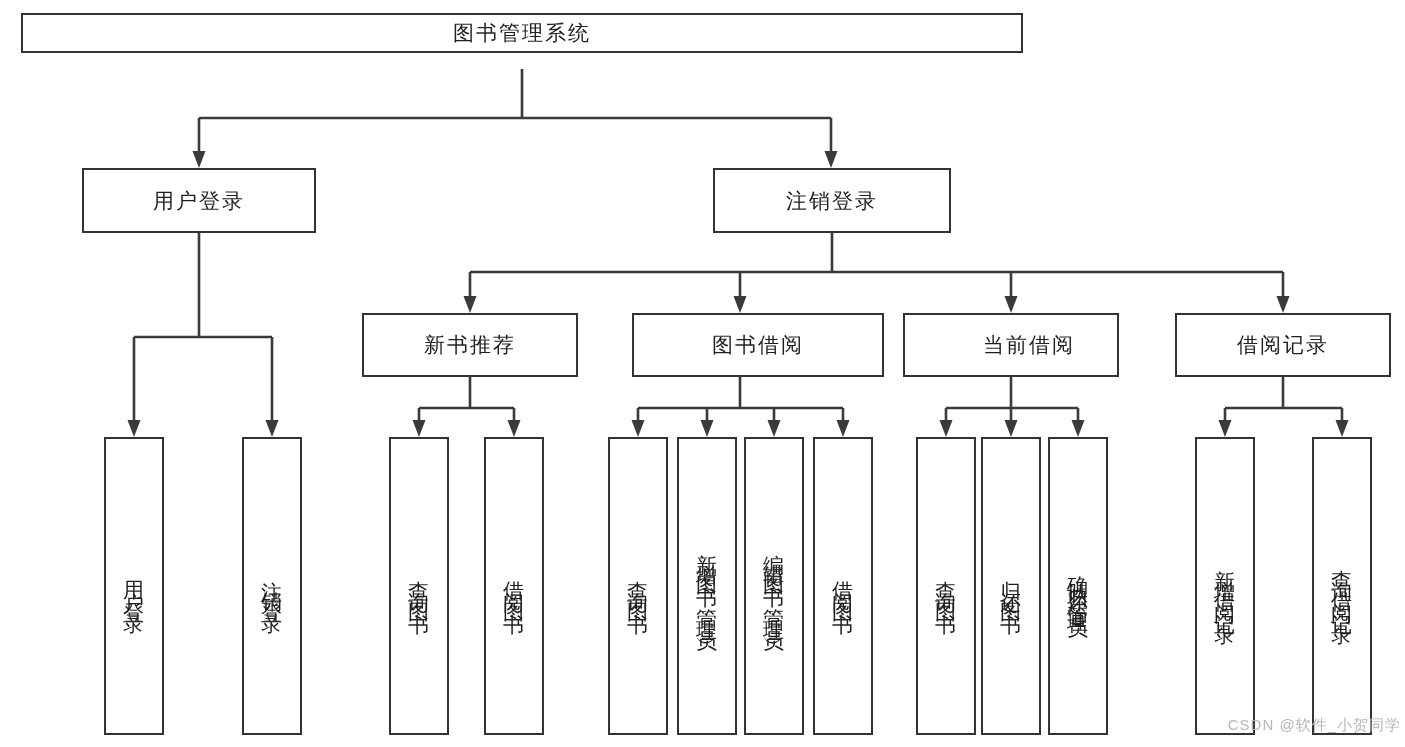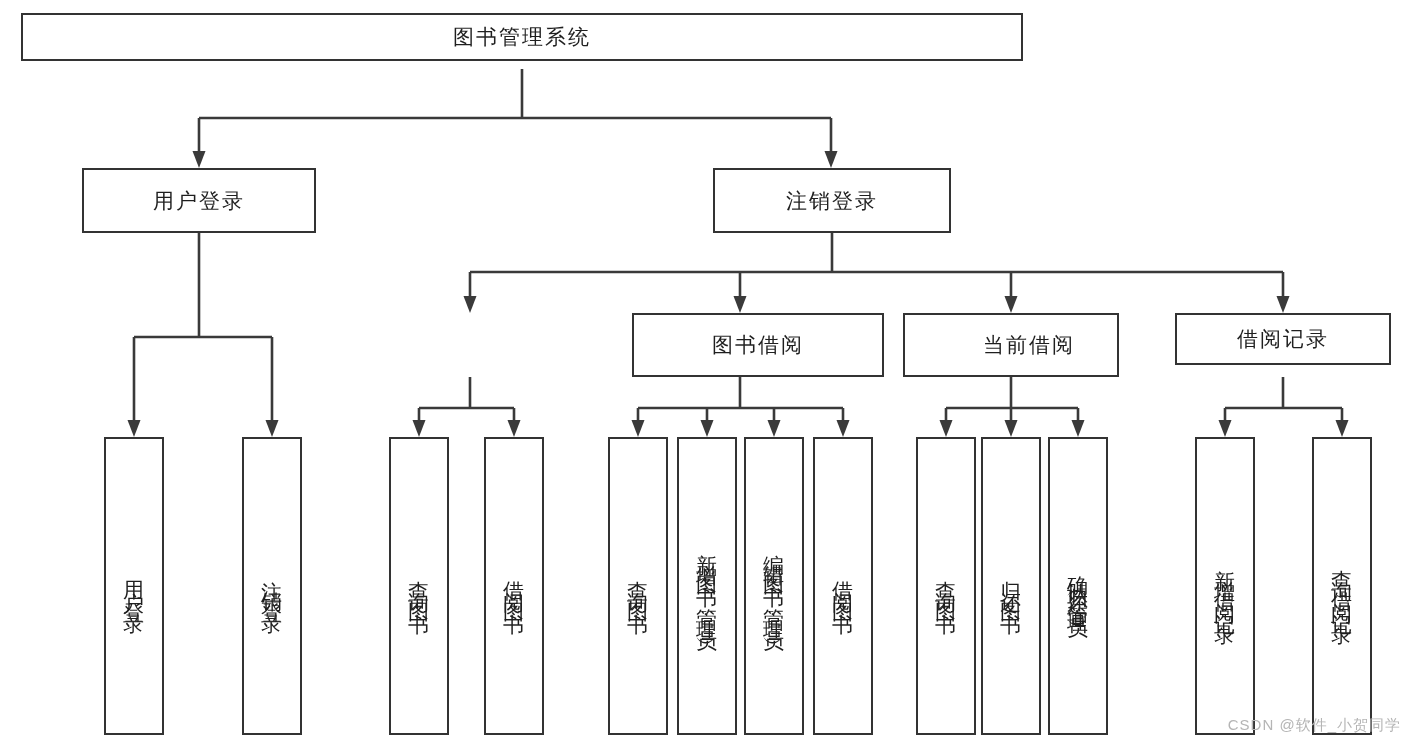--- a/index.html
+++ b/index.html
@@ -21,29 +21,29 @@
     z-index:2;
   }
   .leaf{width:60px;height:298px;top:437px;letter-spacing:0;}
   .leaf span{
     writing-mode:vertical-rl;text-orientation:mixed;
     line-height:1;letter-spacing:11px;
   }
   .leaf.tight span{letter-spacing:6px;}
 
   
-  #n-root{left:21px;top:13px;width:1002px;height:48px;}
+  #n-root{left:21px;top:13px;width:1002px;height:40px;}
   
   #n-user-login{left:82px;top:168px;width:234px;height:65px;}
   #n-book-mgmt{left:713px;top:168px;width:238px;height:65px;}
   
   #n-new-book{left:362px;top:313px;width:216px;height:64px;}
   #n-borrow{left:632px;top:313px;width:252px;height:64px;}
   #n-current{left:903px;top:313px;width:216px;height:64px;padding-left:36px;}
-  #n-records{left:1175px;top:313px;width:216px;height:52px;}
+  #n-records{left:1175px;top:313px;width:216px;height:64px;}
   
   #l-user-login{left:104px;}
   #l-logout{left:242px;}
   #l-nb-query{left:389px;}
   #l-nb-borrow{left:484px;}
   #l-bb-query{left:608px;}
   #l-bb-add{left:677px;}
   #l-bb-edit{left:744px;}
   #l-bb-borrow{left:813px;}
   #l-cb-query{left:916px;}
@@ -101,20 +101,21 @@
       <path d="M1218.5 420 H1231.5 L1225 437 Z"></path>
       <path d="M1335.5 420 H1348.5 L1342 437 Z"></path>
     </g>
   </svg>
 
   <div class="node" id="n-root">图书管理系统</div>
 
   <div class="node" id="n-user-login">用户登录</div>
   <div class="node" id="n-book-mgmt">注销登录</div>
 
+  <div class="node" id="n-new-book">新书推荐</div>
   <div class="node" id="n-borrow">图书借阅</div>
   <div class="node" id="n-current">当前借阅</div>
   <div class="node" id="n-records">借阅记录</div>
 
   <div class="node leaf" id="l-user-login">
       <span>用户登录</span>
     </div>
   <div class="node leaf" id="l-logout">
       <span>注销登录</span>
     </div>

